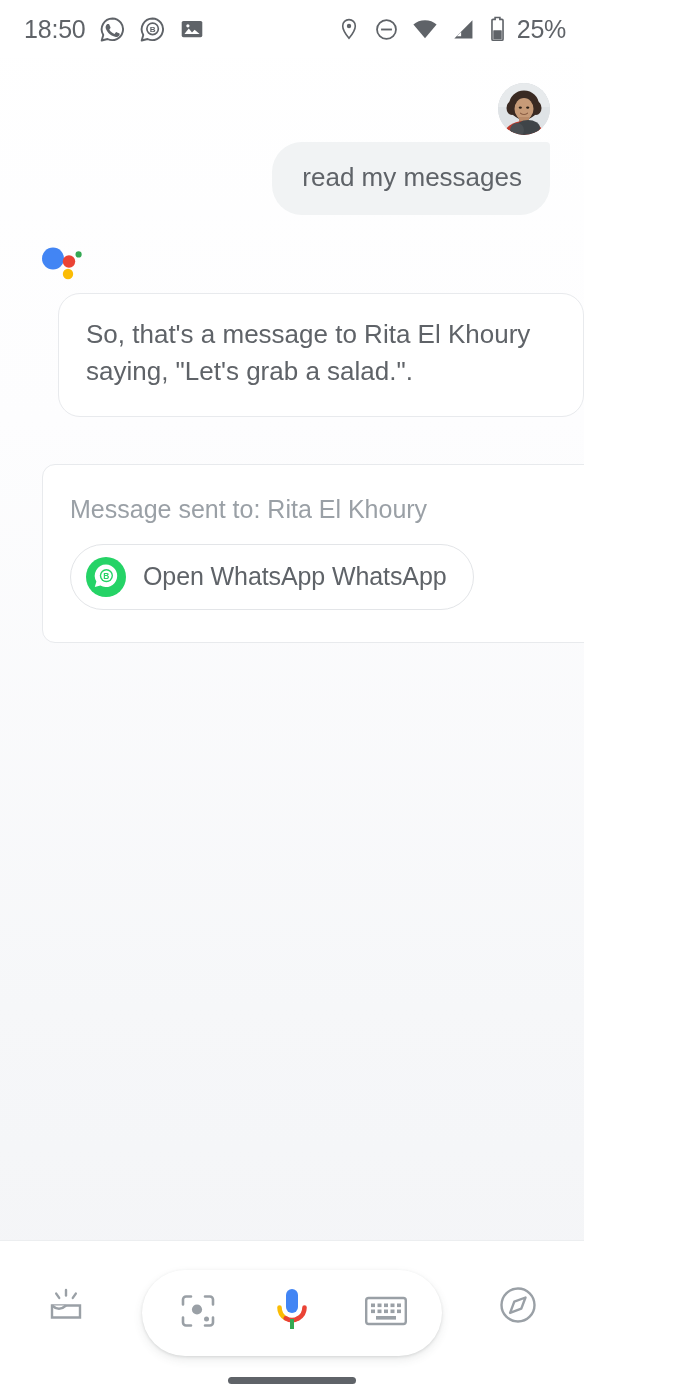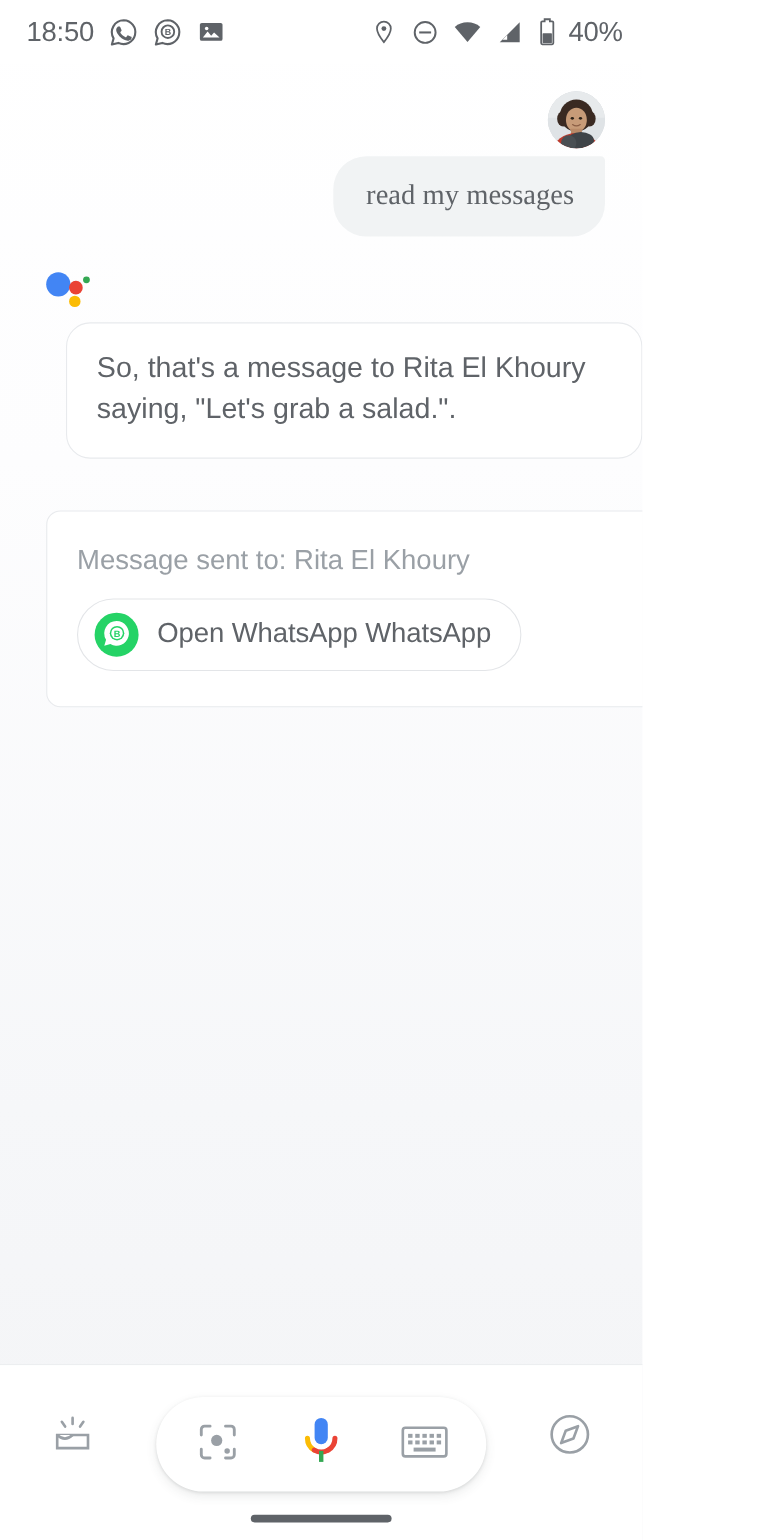--- a/index.html
+++ b/index.html
@@ -84,21 +84,20 @@
     background: #d9dce0;
     flex: 0 0 52px;
   }
   .avatar svg { display: block; }
 
   
   .user-row {
     display: flex;
     justify-content: flex-end;
     padding: 7px 34px 0 0;
-    font-family: Liberation Serif, serif;
   }
   .user-bubble {
     background: #f1f3f4;
     color: #5f6368;
     font-size: 26px;
     line-height: 1.25;
     padding: 19px 28px 21px 30px;
     border-radius: 30px 4px 30px 30px;
     max-width: 560px;
   }
@@ -108,21 +107,22 @@
     padding: 32px 0 0 40px;
   }
   .assistant-logo {
     width: 44px;
     height: 34px;
     display: block;
   }
 
   
   .assistant-row {
-    padding: 12px 0 0 60px;
+    padding: 12px 0 0 42px;
+    margin-left: 16px;
   }
   .assistant-bubble {
     display: inline-block;
     background: #ffffff;
     border: 1px solid #e8eaed;
     border-radius: 22px;
     padding: 22px 30px 25px 27px;
     max-width: 534px;
     color: #5f6368;
     font-size: 26px;
@@ -291,21 +291,21 @@
         </svg>
       </span>
 
       <span>
         <svg class="sicon" width="17" height="26" viewBox="0 0 14 24">
           <path d="M4.8 1.4h4.4v1.7h1.9a1 1 0 0 1 1 1v17.3a1 1 0 0 1-1 1H2.9a1 1 0 0 1-1-1V4.1a1 1 0 0 1 1-1h1.9z" fill="none" stroke="#5f6368" stroke-width="1.5"></path>
           <rect x="3.1" y="13.2" width="7.8" height="8.2" rx="0.5" fill="#5f6368"></rect>
         </svg>
       </span>
 
-      <span class="status-battery-text">40%</span>
+      <span class="status-battery-text">25%</span>
     </div>
   </div>
 
   <div class="conversation">
 
     <div class="avatar-row">
       <div class="avatar">
         <svg width="52" height="52" viewBox="0 0 52 52">
           <defs>
             <clipPath id="avclip">

